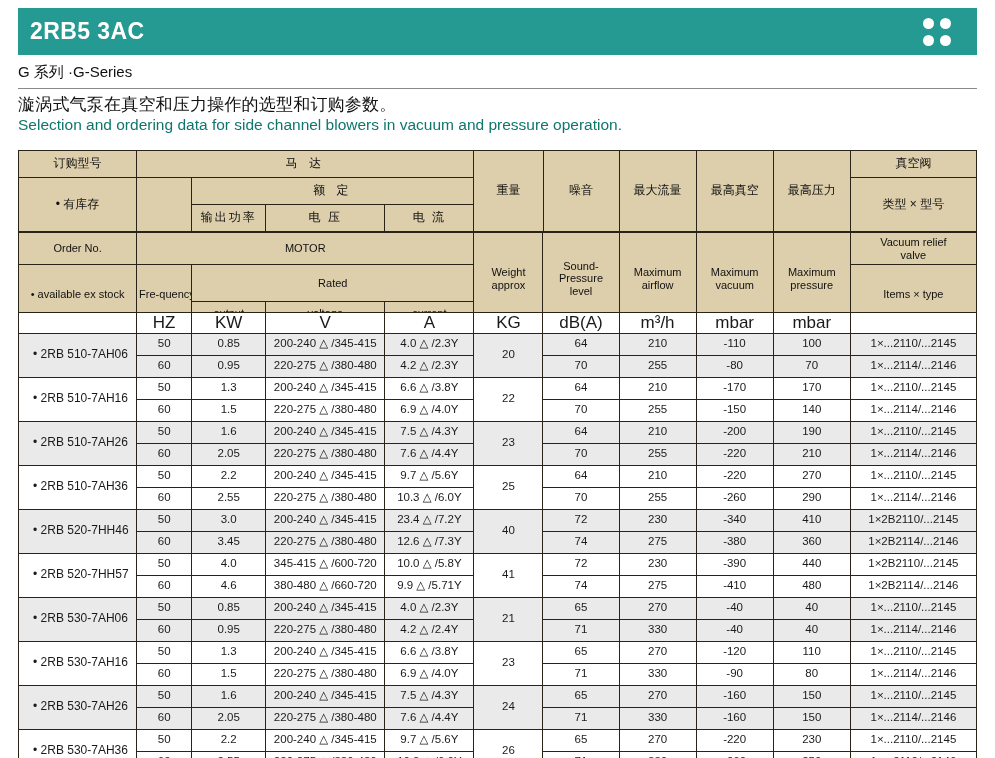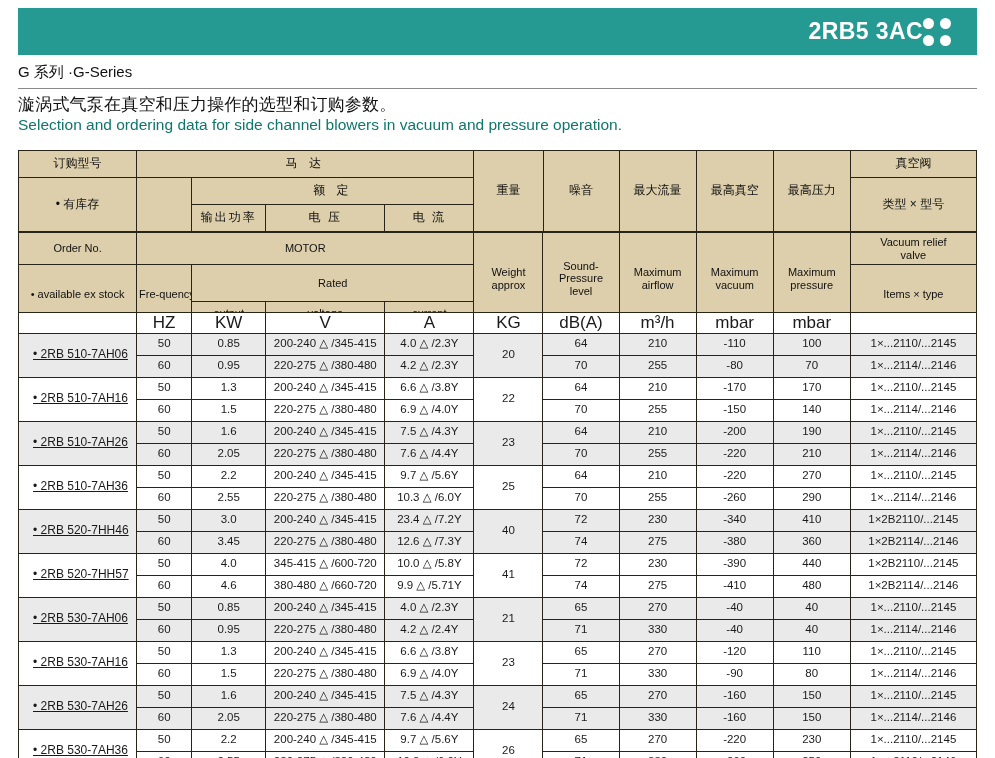--- a/index.html
+++ b/index.html
@@ -11,21 +11,21 @@
     color: #1a1a1a;
     overflow: hidden;
   }
   .page { position: relative; width: 995px; height: 758px; }
 
   
   .banner {
     position: absolute; left: 18px; top: 8px;
     width: 959px; height: 47px;
     background: #259a92;
-    display: flex; align-items: center; justify-content: flex-end;
+    display: flex; align-items: center; justify-content: space-between;
   }
   .banner-title {
     color: #ffffff;
     font-size: 23px;
     font-weight: bold;
     letter-spacing: 0.4px;
     padding-left: 12px;
   }
   .dots {
     display: grid;
@@ -98,21 +98,20 @@
   #body-tbl {
     position: absolute; left: 18px; top: 312px; width: 959px;
   }
   #body-tbl td { height: 22px; background: #ffffff; font-size: 11.5px; }
   #body-tbl td.unit { height: 19px; font-size: 17px; background: #ffffff; }
   #body-tbl tr.alt td { background: #eaeaea; }
   #body-tbl td.name {
     text-align: left;
     padding-left: 14px;
     font-size: 12px;
-    text-decoration: underline;
   }
 </style>
 </head>
 <body>
 
 <div class="page">
 
   <div class="banner">
     <div class="banner-title">2RB5 3AC</div>
     <div class="dots">

